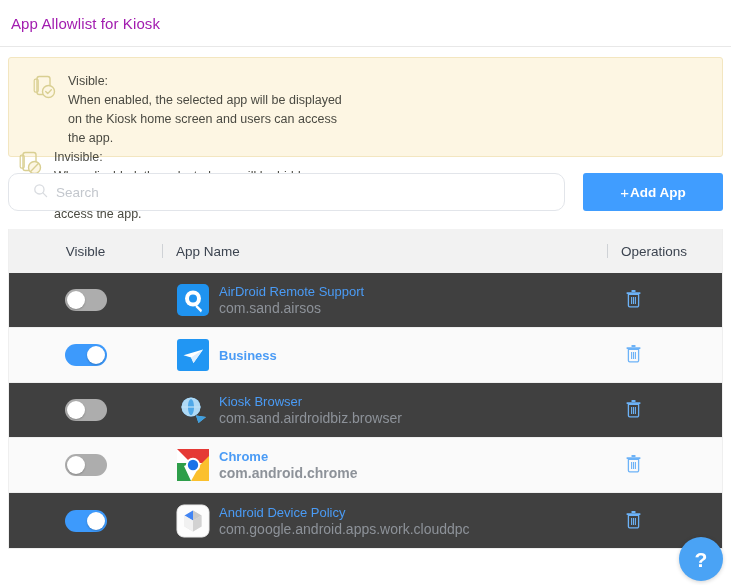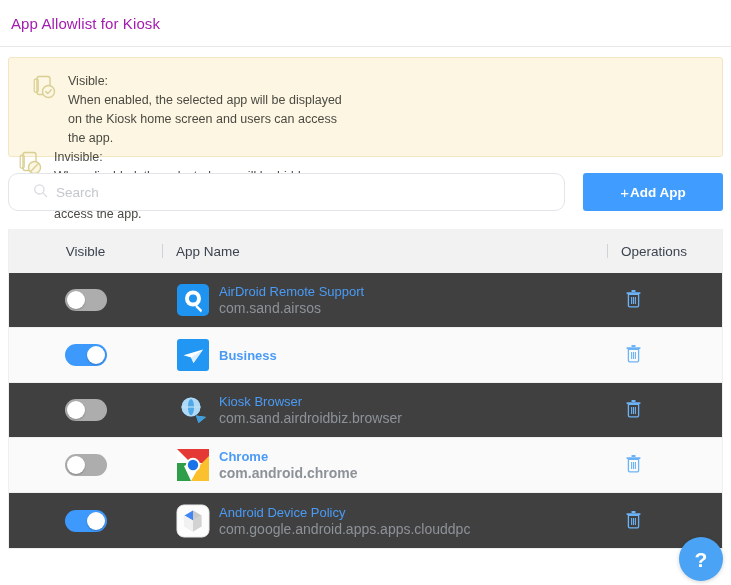--- a/index.html
+++ b/index.html
@@ -333,21 +333,21 @@
             <span class="app-icon"><svg width="34" height="34" viewBox="0 0 34 34">
                 <rect x="1" y="1" width="32" height="32" rx="7" fill="#fdfdfd" stroke="#ececec"></rect>
                 <path d="M17 6.5l8.5 5v11L17 27.5 8.5 22.5v-11z" fill="#e3e3e3"></path>
                 <path d="M17 6.5l8.5 5-8.5 5z" fill="#c9c9c9"></path>
                 <path d="M17 6.5v10L8.5 11.5z" fill="#4285f4"></path>
                 <path d="M17 16.5v11L8.5 22.5v-11z" fill="#f1f1f1"></path>
                 <path d="M17 16.5l8.5-5v11L17 27.5z" fill="#d2d2d2"></path>
               </svg></span>
             <span class="app-meta">
               <span class="app-name">Android Device Policy</span>
-              <span class="app-pkg">com.google.android.apps.apps.clouddpc</span>
+              <span class="app-pkg">com.google.android.apps.work.clouddpc</span>
             </span>
           </div>
           <div class="ops-cell">
             <button class="trash-btn">
               <span><svg width="17" height="19" viewBox="0 0 17 19">
                   <rect x="1.5" y="3.2" width="14" height="1.7" rx=".6" fill="#6cb2f7"></rect>
                   <rect x="6.5" y="1" width="4" height="2" rx=".6" fill="#6cb2f7"></rect>
                   <path d="M3.4 5.3h10.2v11.2a1.4 1.4 0 0 1-1.4 1.4H4.8a1.4 1.4 0 0 1-1.4-1.4z" fill="none" stroke="#6cb2f7" stroke-width="1.3"></path>
                   <line x1="6.6" y1="8" x2="6.6" y2="15" stroke="#6cb2f7" stroke-width="1.1"></line>
                   <line x1="8.5" y1="8" x2="8.5" y2="15" stroke="#6cb2f7" stroke-width="1.1"></line>

